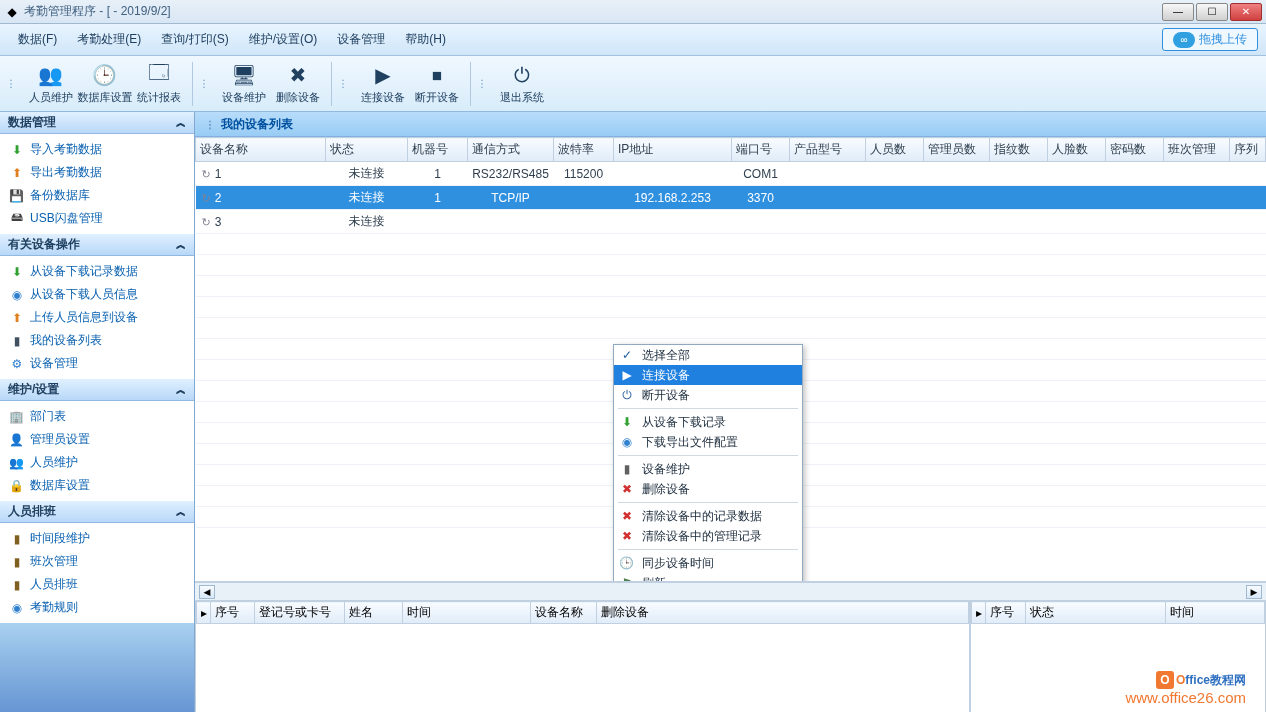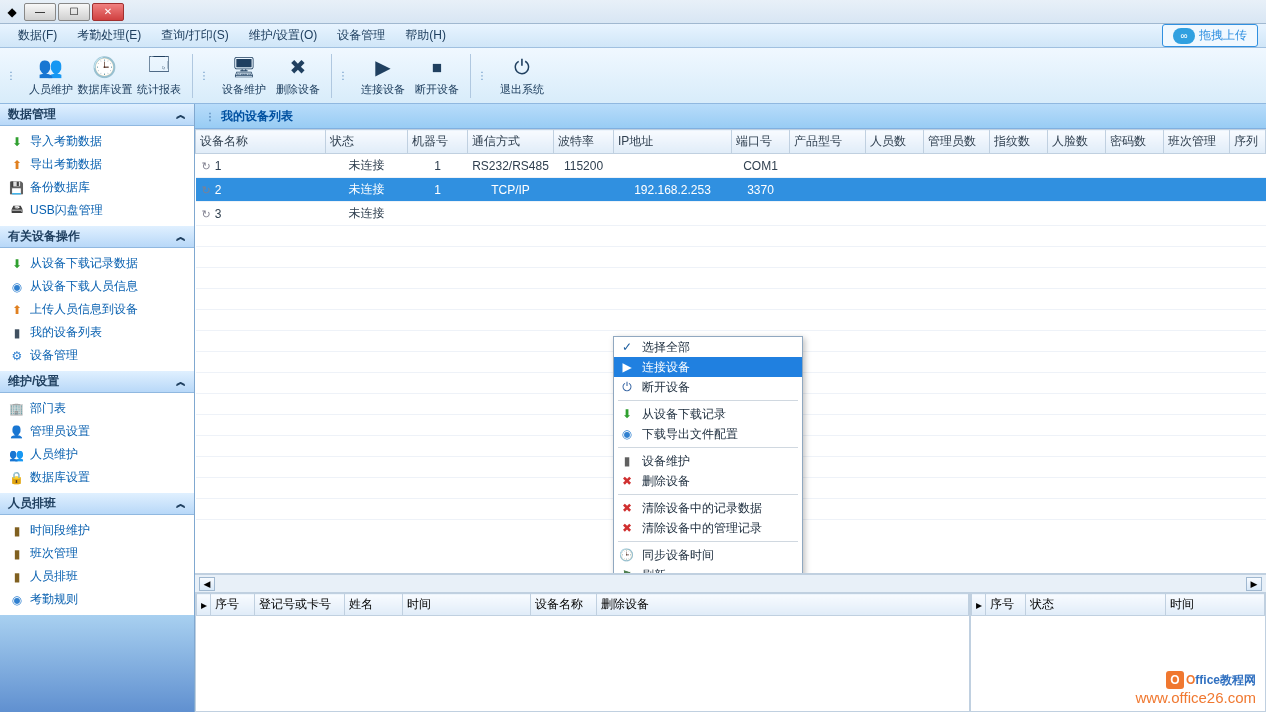--- a/index.html
+++ b/index.html
@@ -7,21 +7,21 @@
 
 
 .titlebar { height: 24px; background: linear-gradient(#e8f0f8,#d8e6f4); display: flex; align-items: center; padding: 0 4px; border-bottom: 1px solid #a0b8d0; }
 .titlebar .app-icon { width: 16px; height: 16px; margin-right: 4px; display:inline-flex; align-items:center; justify-content:center; }
 .titlebar .title { color: #406080; flex: 1; }
 .winbtns { display:flex; gap:2px; }
 .winbtn { width: 32px; height: 18px; border: 1px solid #888; background: linear-gradient(#f8f8f8,#d0d0d0); display:flex; align-items:center; justify-content:center; border-radius:2px; font-size:10px; }
 .winbtn.close { background: linear-gradient(#f08080,#d04040); color:#fff; border-color:#a03030; }
 
 
-.menubar { height: 24px; background: linear-gradient(#e8f4ff,#d0e6f8); display:flex; align-items:center; padding: 0 8px; border-bottom:1px solid #a0c0e0; }
+.menubar { height: 32px; background: linear-gradient(#e8f4ff,#d0e6f8); display:flex; align-items:center; padding: 0 8px; border-bottom:1px solid #a0c0e0; }
 .menubar .menuitem { padding: 2px 10px; color:#204060; cursor:default; }
 .menubar .spacer { flex:1; }
 .menubar .uploadbtn { display:flex; align-items:center; gap:4px; padding:2px 10px; border:1px solid #3090e0; border-radius:3px; color:#3090e0; background:#f0f8ff; }
 .menubar .cloud { width:22px; height:16px; background:#30a0e0; border-radius:8px; display:inline-flex; align-items:center; justify-content:center; color:#fff; font-size:10px; }
 
 
 .toolbar { height: 56px; background: linear-gradient(#f0f8ff,#d8ecfa); display:flex; align-items:center; padding:2px 6px; border-bottom:1px solid #90b8e0; gap:2px; }
 .tbgroup { display:flex; align-items:center; height:100%; }
 .tbsep { width:1px; height:44px; background:#b0c8e0; margin:0 4px; }
 .tbtn { display:flex; flex-direction:column; align-items:center; justify-content:center; width:54px; height:50px; cursor:default; color:#204060; }
@@ -66,31 +66,32 @@
 .bottom { display:flex; height:120px; }
 .bpanel { border:1px solid #c0d0e0; background:#fff; display:flex; flex-direction:column; }
 .bpanel.left { flex:1; }
 .bpanel.right { width:296px; }
 .bgrid th { background: linear-gradient(#f8fbff,#e0ecf8); border:1px solid #c0d0e0; padding:2px 4px; text-align:left; font-weight:normal; height:18px; }
 .bgrid table { border-collapse:collapse; width:100%; table-layout:fixed; }
 .bgrid-body { flex:1; background:#fff; }
 .rowmark { width:14px; background:#e8f0f8; border-right:1px solid #c0d0e0; }
 
 
-.watermark { position:absolute; right:10px; bottom:6px; text-align:right; }
+.watermark { position:absolute; right:20px; bottom:6px; text-align:right; }
 .watermark .big { font-size:20px; font-weight:bold; }
 .watermark .big .o { color:#f07830; }
 .watermark .big .rest { color:#3070c0; }
 .watermark .url { color:#f07830; font-size:15px; }
 </style>
 </head>
 <body>
 
 <div class="titlebar">
   <span class="app-icon">◆</span>
+  <span class="title">考勤管理程序 - [ - 2019/9/2]</span>
   <div class="winbtns">
     <div class="winbtn">—</div>
     <div class="winbtn">☐</div>
     <div class="winbtn close">✕</div>
   </div>
 </div>
 
 <div class="menubar">
   <span class="menuitem">数据(F)</span>
   <span class="menuitem">考勤处理(E)</span>

